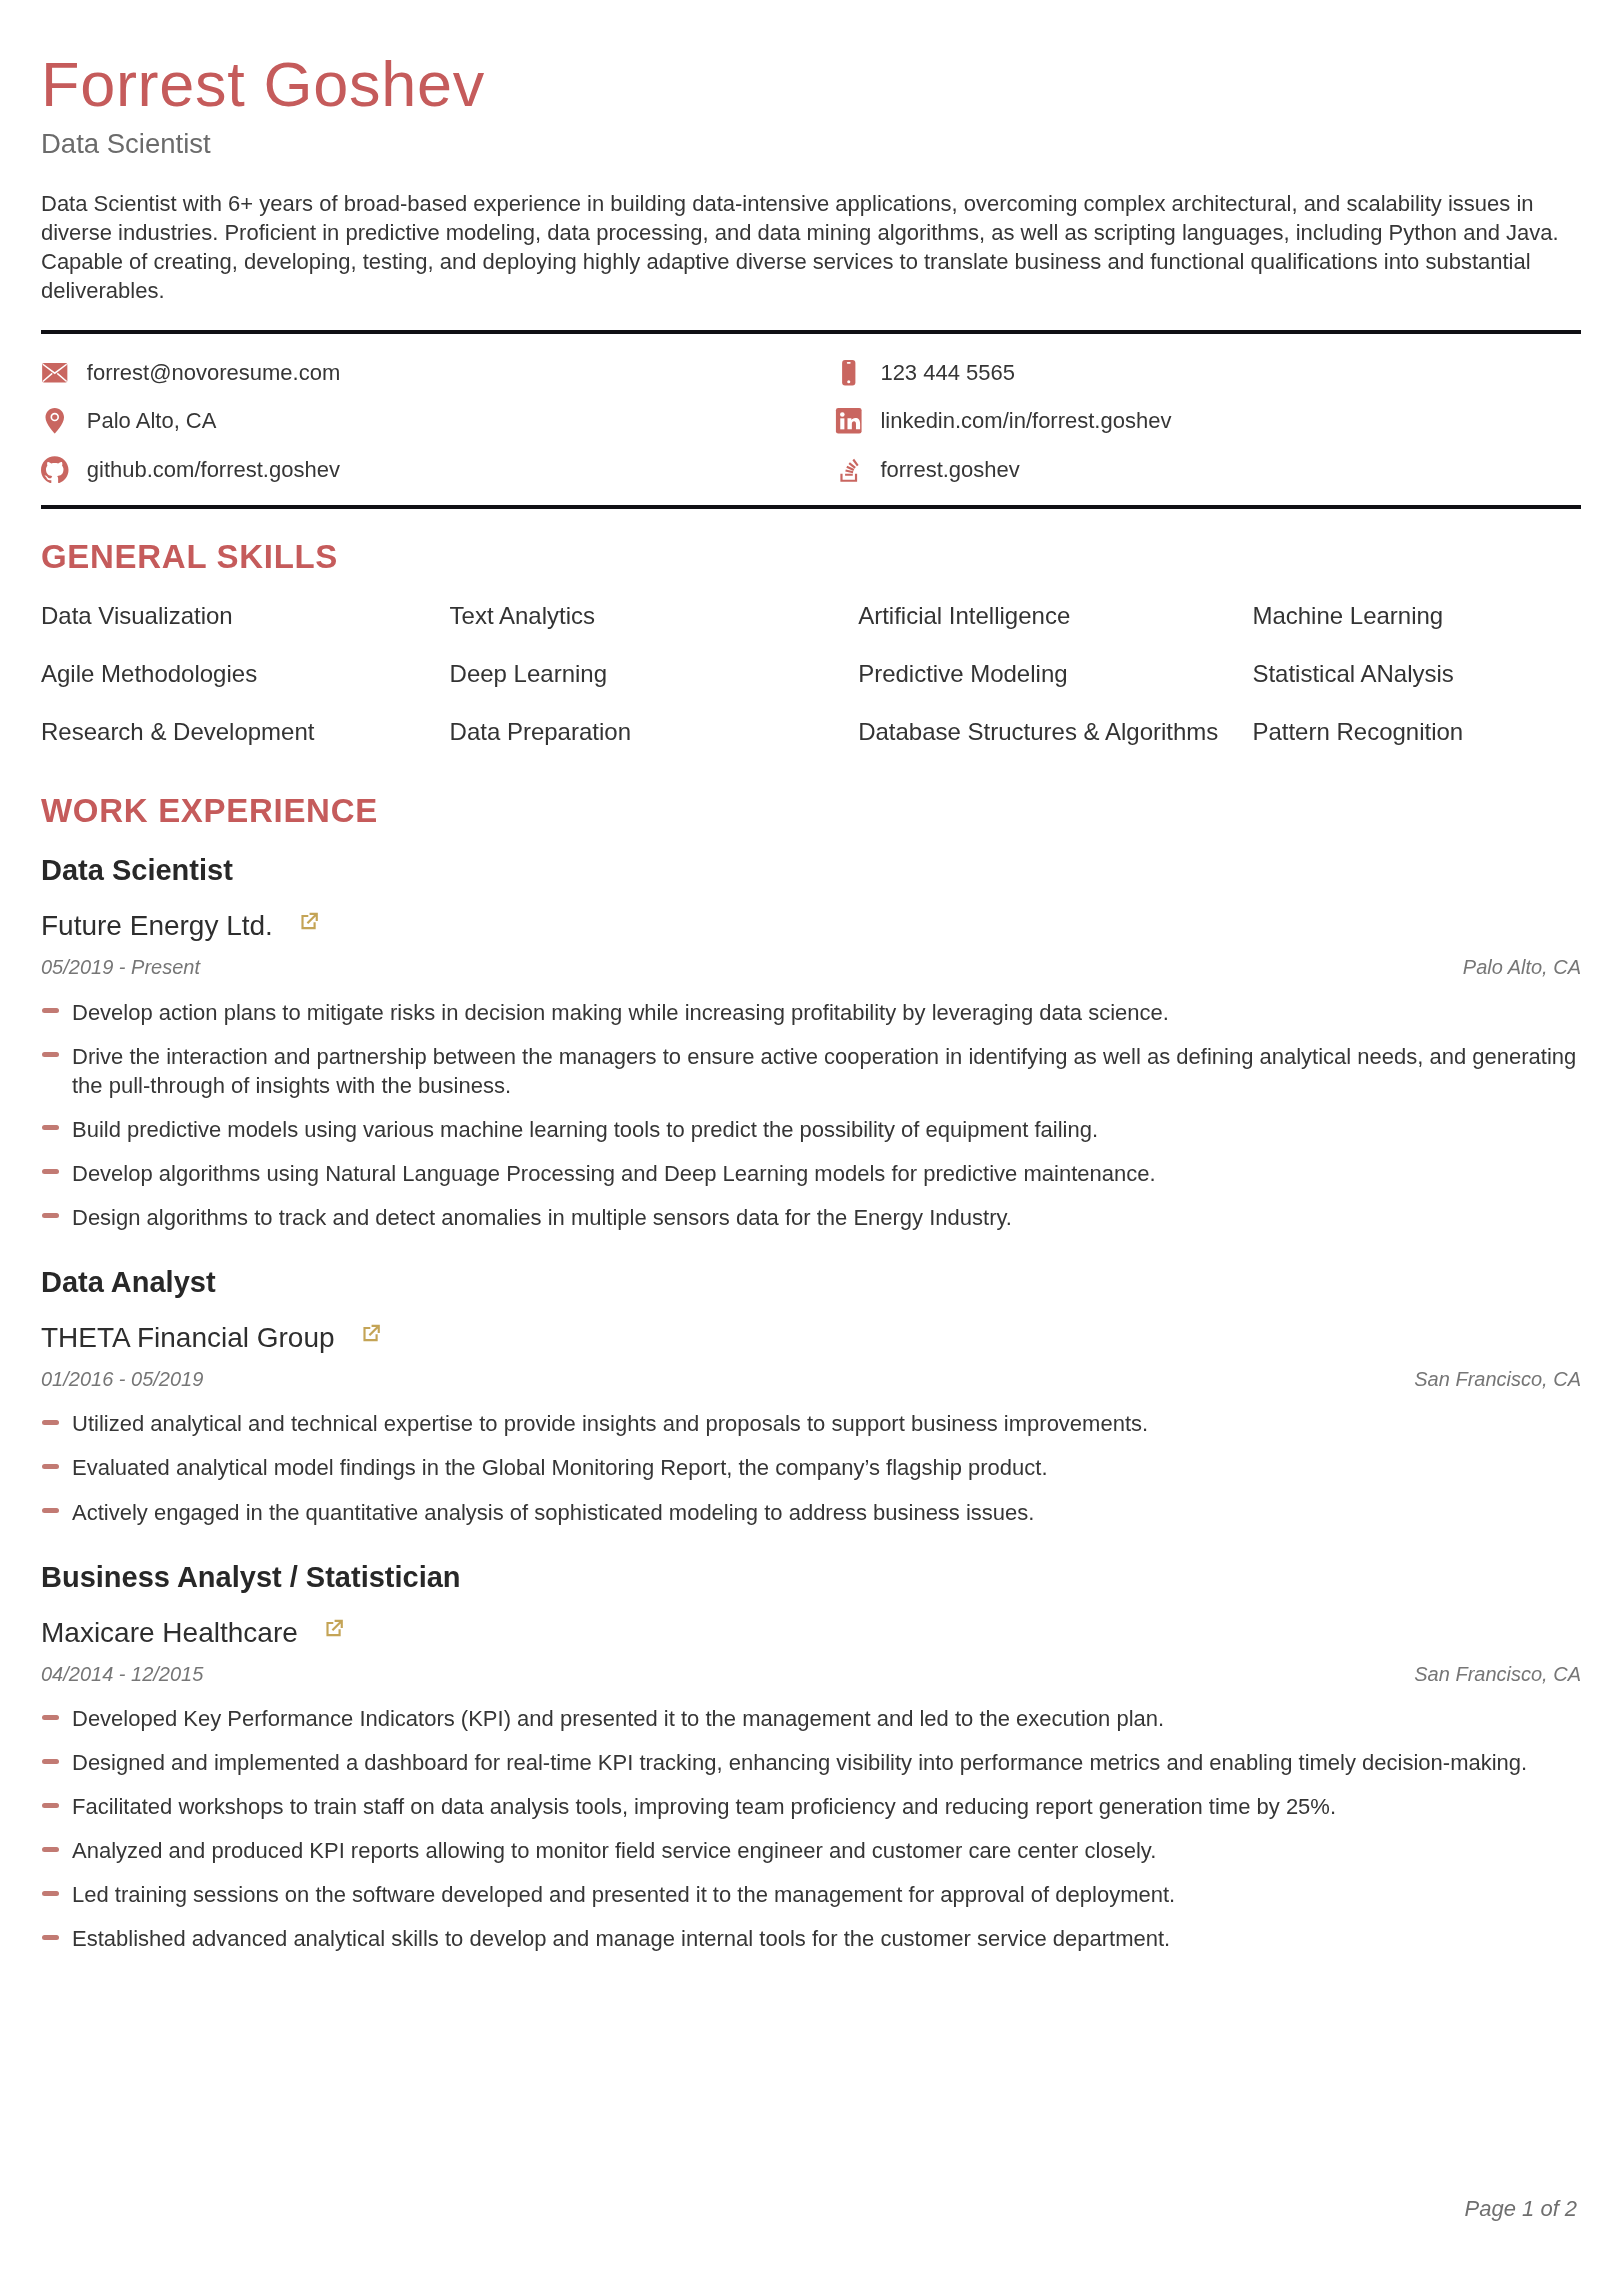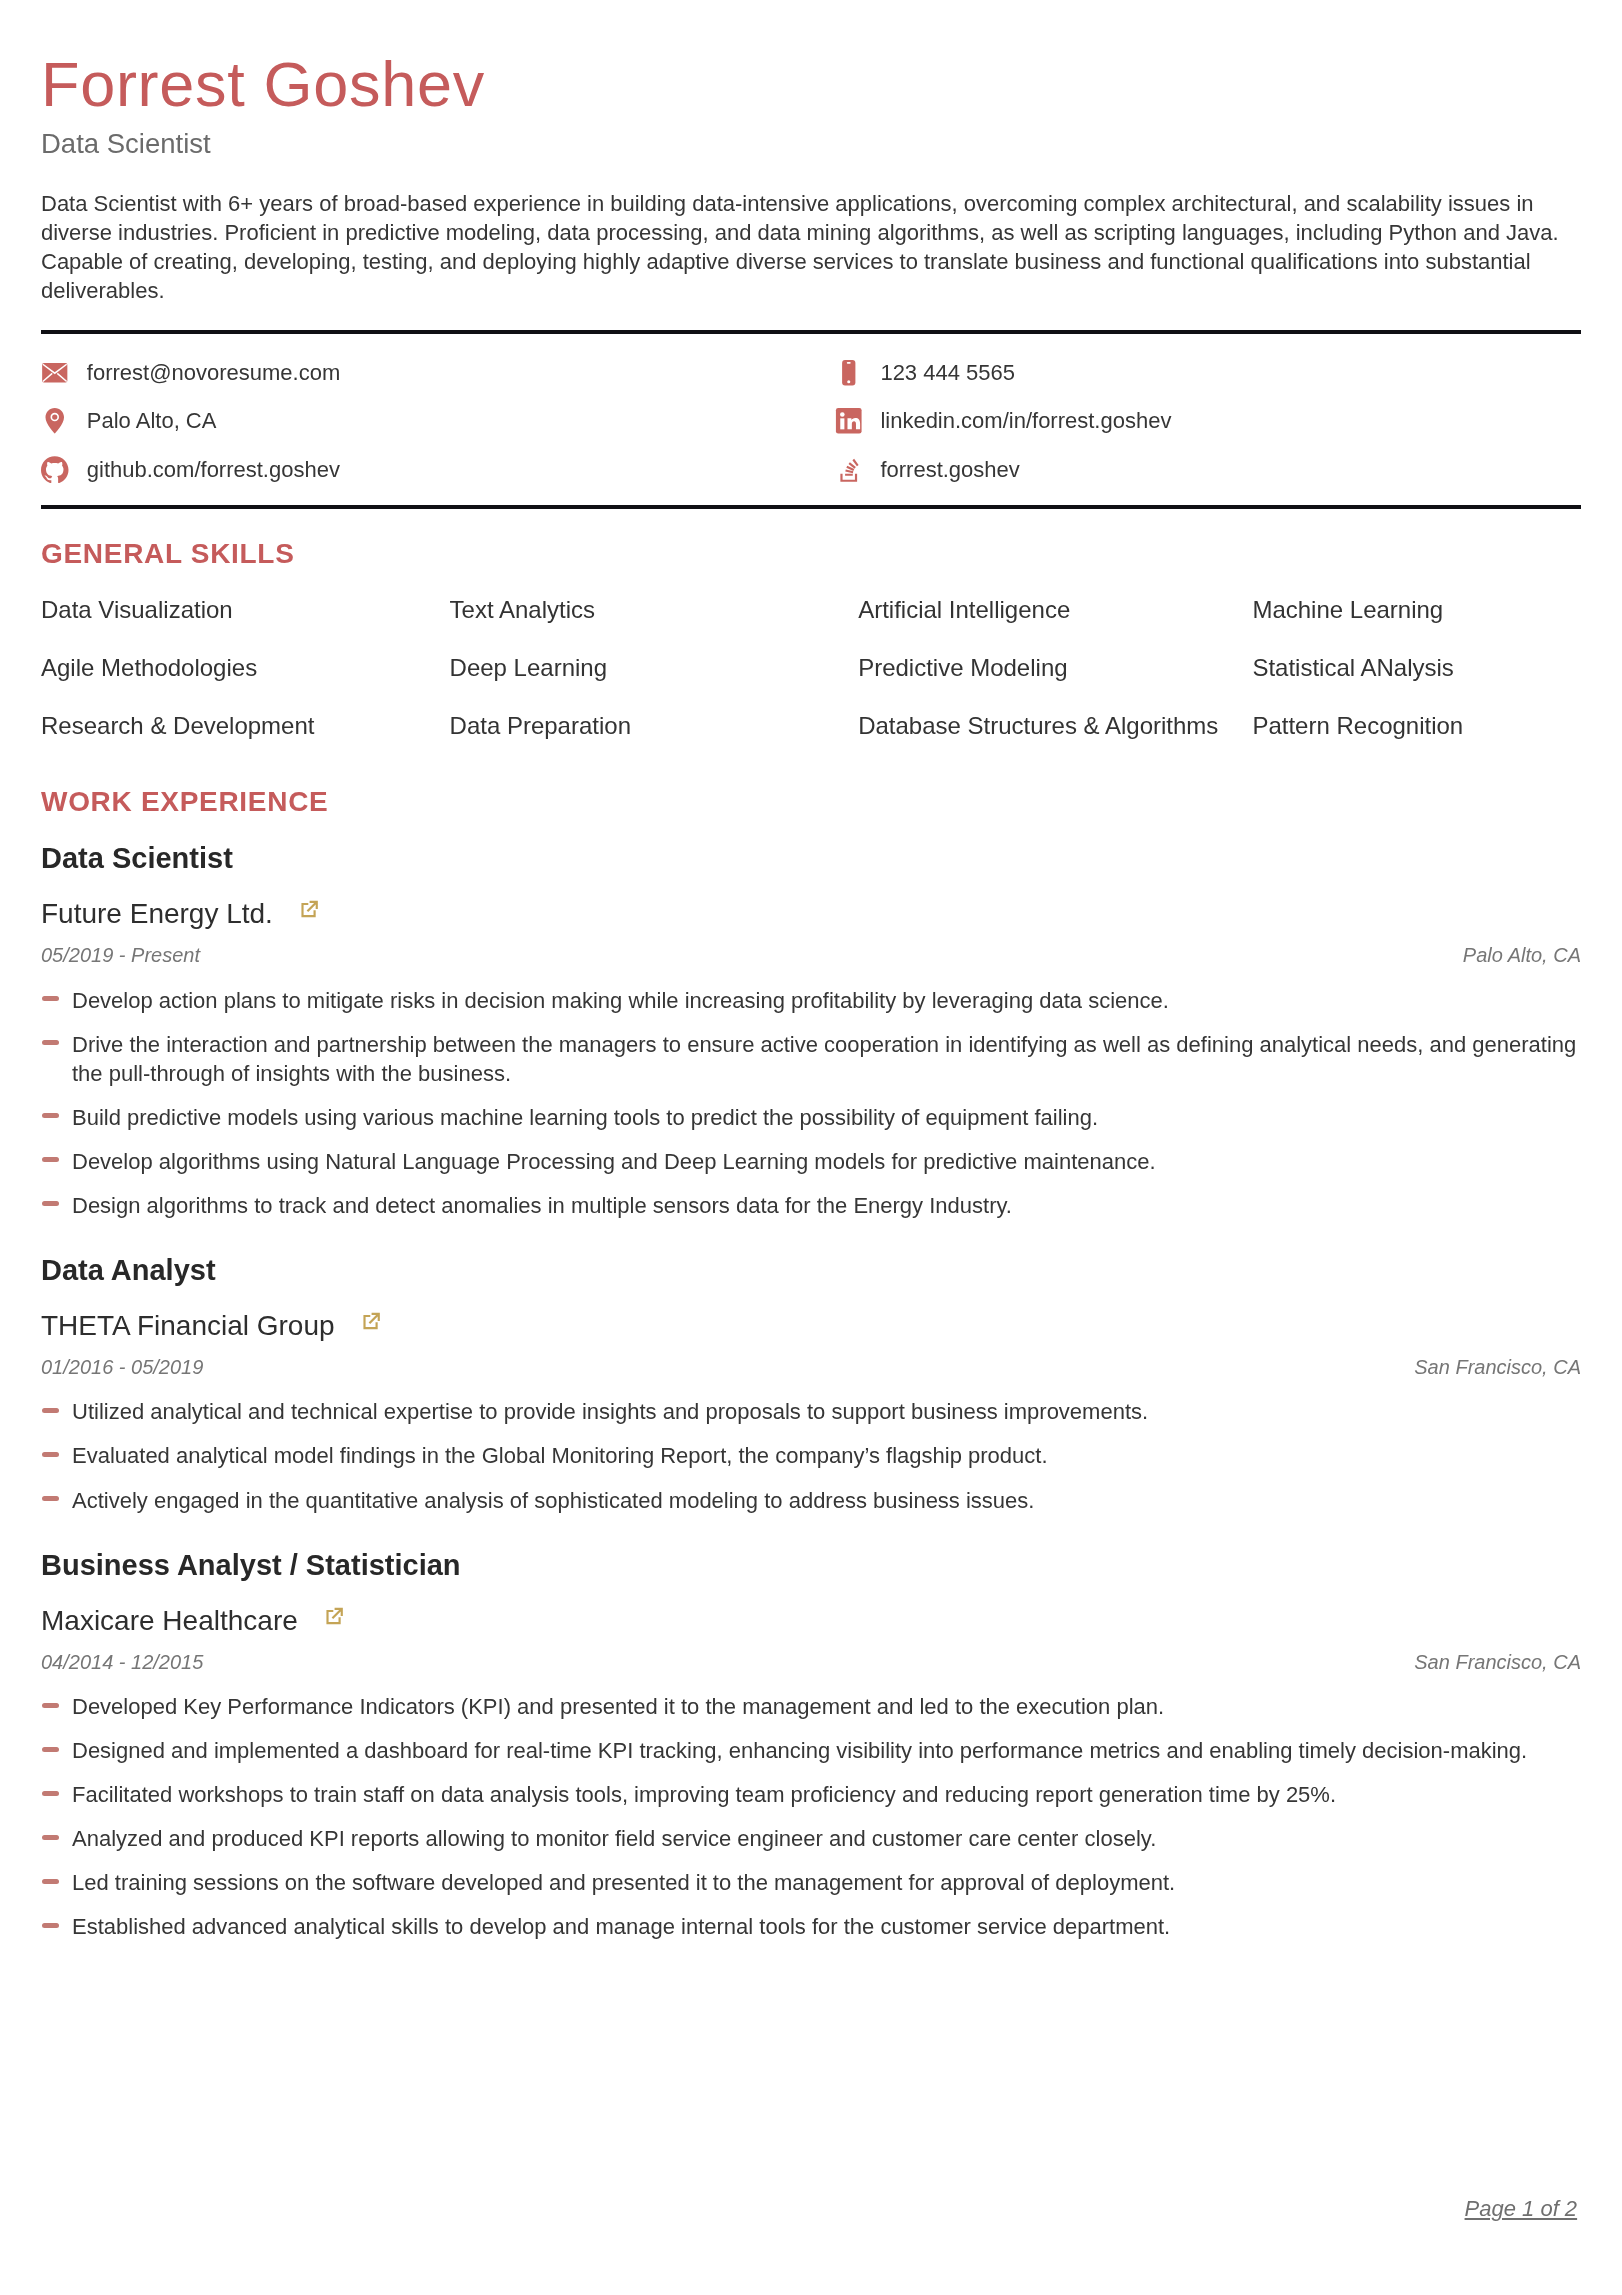--- a/index.html
+++ b/index.html
@@ -22,21 +22,21 @@
   .name{font-size:63px;font-weight:400;color:var(--accent);letter-spacing:0.7px;}
   .subtitle{font-size:27.5px;color:#6b6b6b;margin-top:7.9px;}
   .summary{margin-top:29px;font-size:22px;line-height:1.32;color:var(--text);max-width:1541px;}
   .divider{height:3.9px;background:var(--divider);border:none;}
   .divider.top{margin-top:25px;}
   .contact{display:grid;grid-template-columns:1fr 1fr;row-gap:21px;padding:25px 0 22px 0;}
   .contact-item{display:flex;align-items:center;gap:18.3px;font-size:22px;color:var(--text);}
   .contact-item.right{padding-left:23.6px;}
   .contact-icon{width:27.5px;height:27.5px;flex:0 0 27.5px;display:flex;align-items:center;justify-content:center;}
   .contact-icon svg{width:27.5px;height:27.5px;display:block;}
-  .section-heading{font-size:28px;font-weight:700;color:var(--accent);letter-spacing:0.7px;}
+  .section-heading{font-size:33px;font-weight:700;color:var(--accent);letter-spacing:0.7px;}
   .skills-section{margin-top:29px;}
   .skills-grid{
     margin-top:26px;display:grid;
     grid-template-columns:1.06fr 1.06fr 1.02fr 0.92fr;
     column-gap:30px;row-gap:30px;font-size:24px;color:#333;align-items:start;
   }
   .we-section{margin-top:46px;}
   .job{margin-top:23.6px;}
   .job + .job{margin-top:34px;}
   .job-title{font-size:29px;font-weight:700;color:#282828;}
@@ -47,21 +47,21 @@
     font-size:20px;font-style:italic;color:#767676;}
   .bullets{margin-top:18.3px;list-style:none;}
   .bullets li{
     position:relative;padding-left:31px;font-size:22px;line-height:1.32;
     margin-bottom:15px;color:var(--text);max-width:1541px;
   }
   .bullets li::before{
     content:"";position:absolute;left:1.3px;top:10.5px;width:16.4px;height:5.2px;
     border-radius:2.6px;background:var(--dash);
   }
-  .footer{margin-top:auto;text-align:right;font-size:22px;font-style:italic;color:var(--muted);padding-right:3.9px;text-decoration:underline;}
+  .footer{margin-top:auto;text-align:right;font-size:22px;font-style:italic;color:var(--muted);padding-right:3.9px;}
 </style>
 </head>
 <body>
 
 <header>
   <h1 class="name">Forrest Goshev</h1>
   <div class="subtitle">Data Scientist</div>
   <p class="summary">Data Scientist with 6+ years of broad-based experience in building data-intensive applications, overcoming complex architectural, and scalability issues in diverse industries. Proficient in predictive modeling, data processing, and data mining algorithms, as well as scripting languages, including Python and Java. Capable of creating, developing, testing, and deploying highly adaptive diverse services to translate business and functional qualifications into substantial deliverables.</p>
 </header>
 

